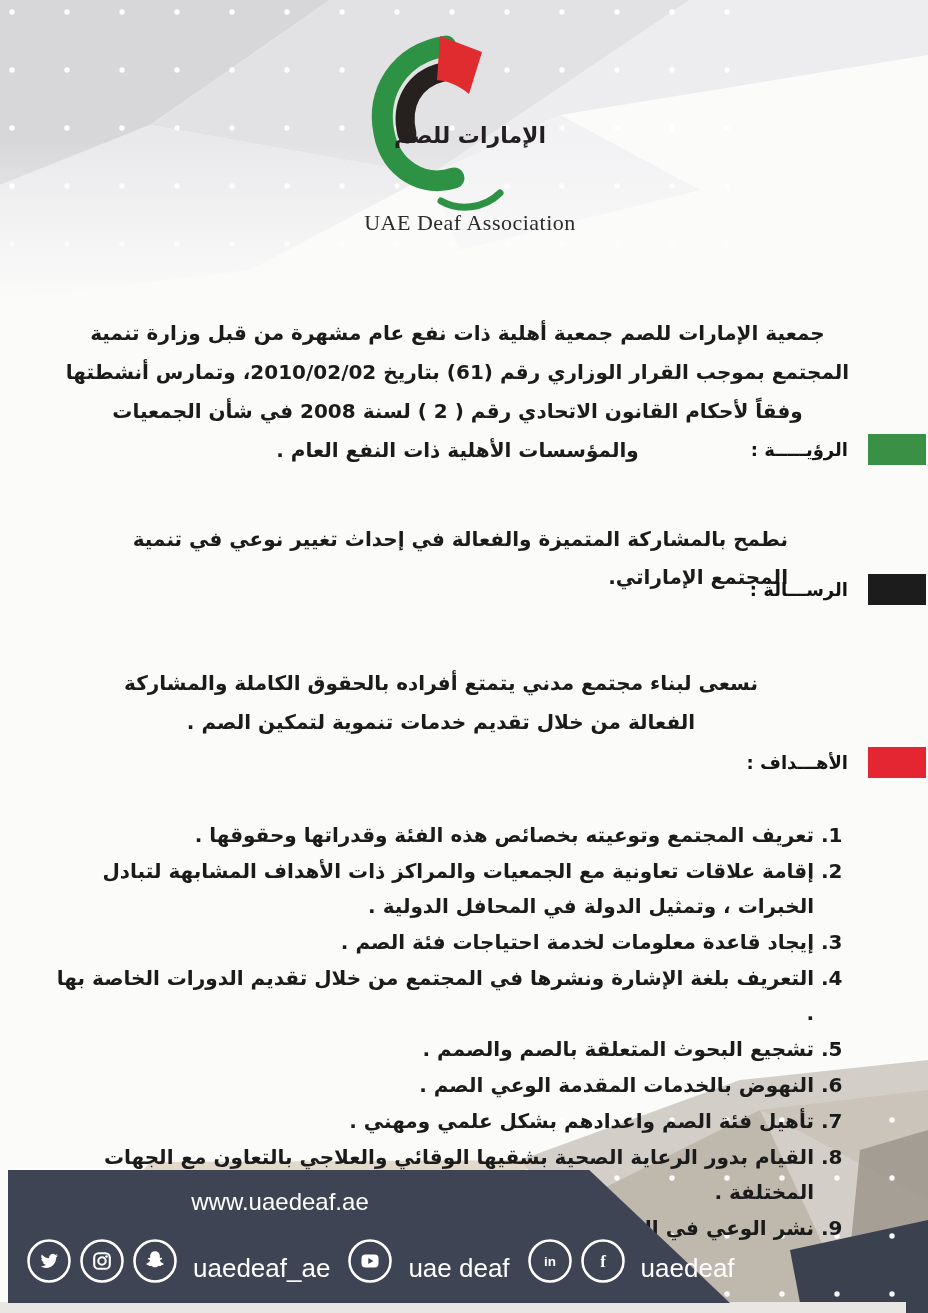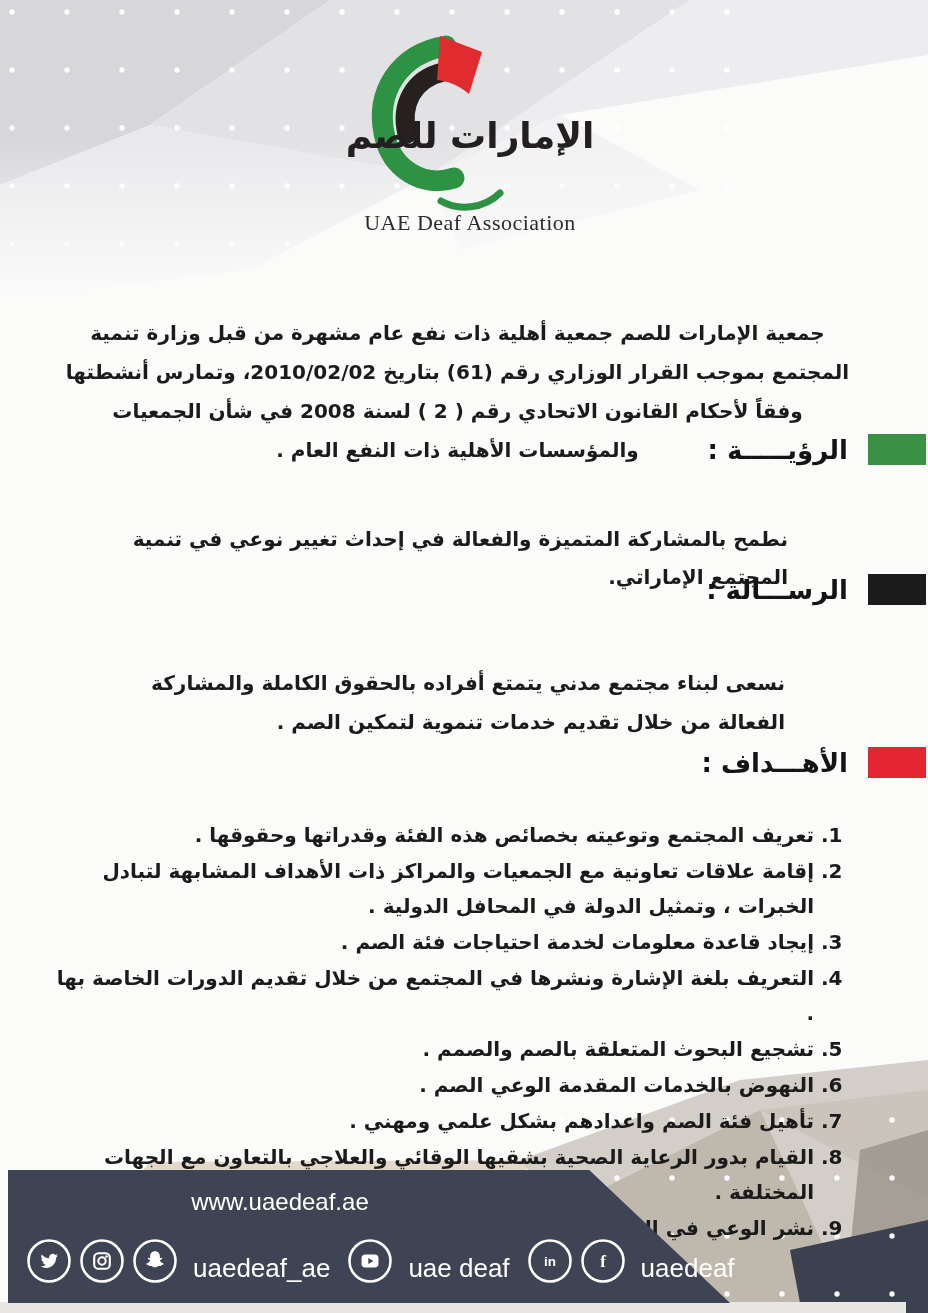--- a/index.html
+++ b/index.html
@@ -12,50 +12,50 @@
   #bg-top{top:0;}
   #bg-bottom{top:1050px;}
 
   
   .logo-mark{position:absolute;left:364px;top:30px;z-index:1;}
   .logo-text{
     position:absolute;left:332px;top:118px;width:276px;z-index:2;
     text-align:center;color:#231f20;font-weight:bold;direction:rtl;
   }
   .logo-ar1{font-size:40px;line-height:42px;}
-  .logo-ar2{font-size:36px;line-height:36px;}
+  .logo-ar2{font-size:22px;line-height:36px;}
   .logo-swoosh-small{position:absolute;left:436px;top:188px;z-index:2;}
   .logo-en{
     position:absolute;left:320px;top:210px;width:300px;z-index:2;
     text-align:center;font-family:Liberation Serif, serif;
     font-size:22px;color:#2b2b2b;letter-spacing:.5px;
   }
 
   
   .arabic{direction:rtl;font-weight:bold;color:#1b1b1b;}
   .intro{
     position:absolute;top:294px;left:59px;right:72px;z-index:2;
     font-size:20px;line-height:39px;text-align:center;
   }
   .section-header{
     position:absolute;right:2px;z-index:2;direction:rtl;
     display:flex;align-items:center;gap:20px;
   }
   .accent-block{width:58px;height:31px;flex:0 0 auto;}
-  .section-title{font-size:26px;font-weight:bold;color:#141414;white-space:nowrap;}
+  .section-title{font-size:18px;font-weight:bold;color:#141414;white-space:nowrap;}
   #vision-header{top:434px;}
   #mission-header{top:574px;margin-left:24px;}
   #goals-header{top:747px;}
   .vision-body{
     position:absolute;top:500px;right:140px;left:86px;z-index:2;
     font-size:20px;line-height:38px;text-align:right;
   }
   .mission-body{
-    position:absolute;top:644px;right:143px;left:88px;z-index:2;
-    font-size:20px;line-height:39px;text-align:right;
+    position:absolute;top:644px;right:134px;left:88px;z-index:2;
+    font-size:20px;line-height:39px;text-align:center;
   }
   .goals-list{
     position:absolute;top:818px;right:76px;left:52px;z-index:2;
     margin:0;padding:0 38px 0 0;
     font-size:20px;line-height:35px;
   }
   .goals-list li{margin:0 0 1px 0;padding:0;}
 
   
   .footer-band{

